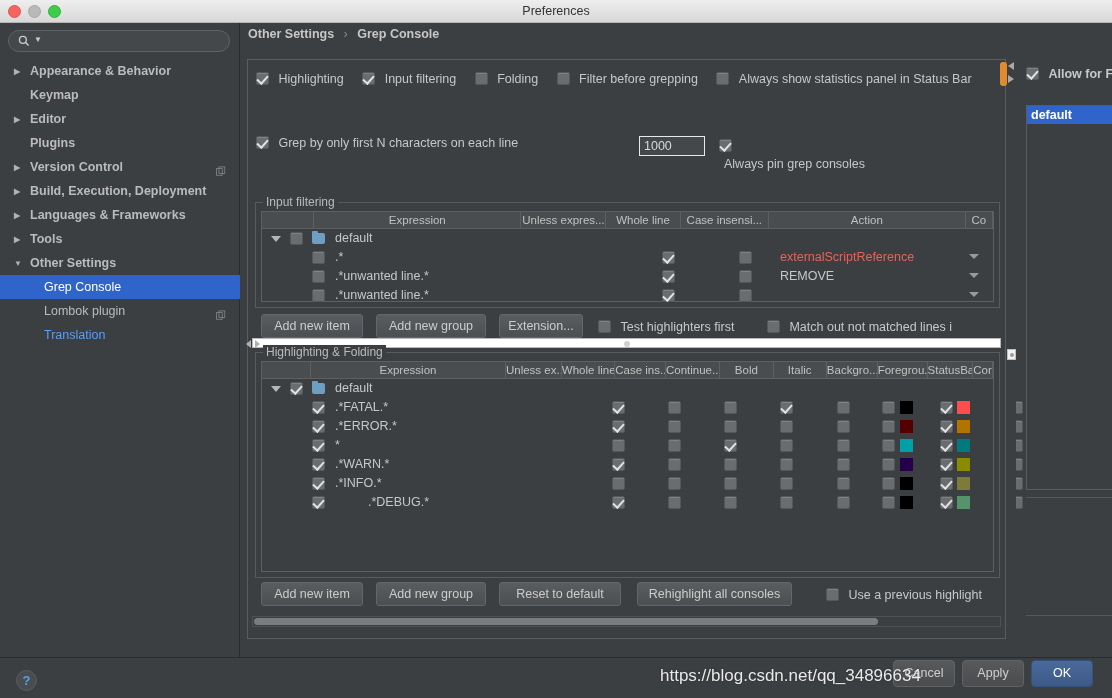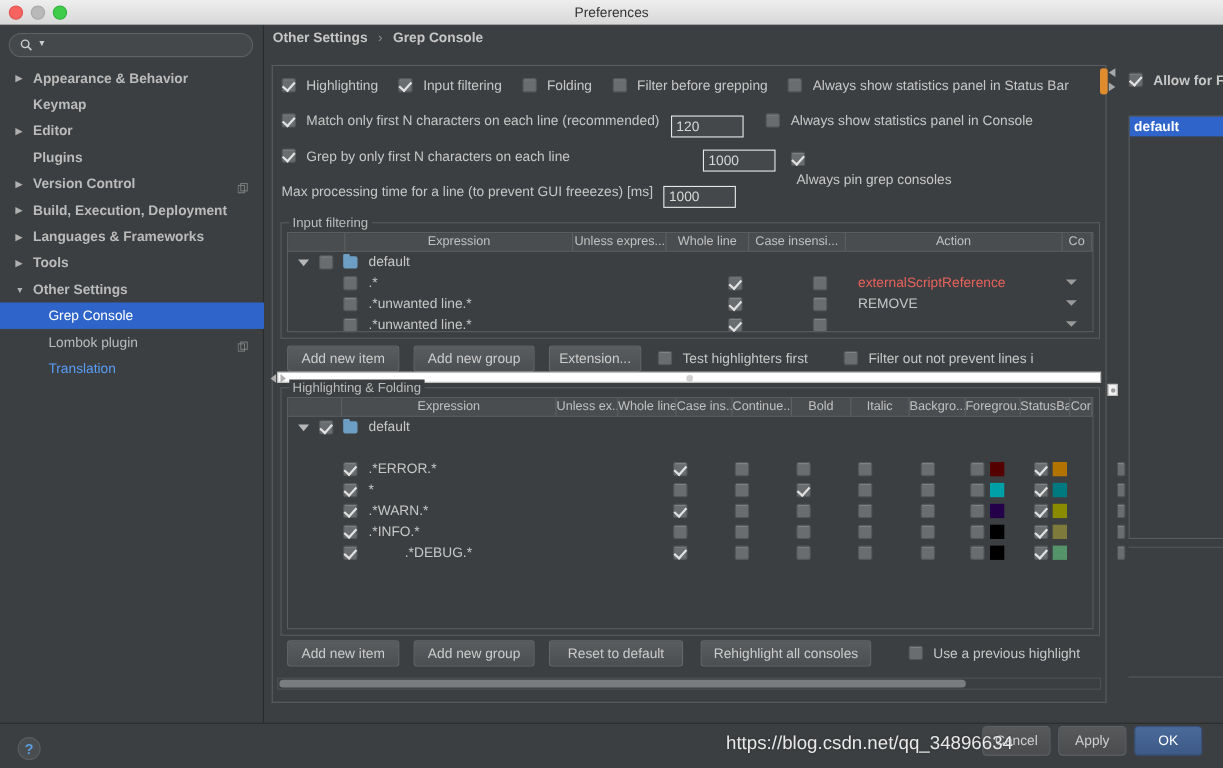--- a/index.html
+++ b/index.html
@@ -327,44 +327,31 @@
         <span style="margin-left:14px;">
           <span class="cb"></span>
           <span class="lbl">Filter before grepping</span>
         </span>
         <span style="margin-left:14px;">
           <span class="cb"></span>
           <span class="lbl">Always show statistics panel in Status Bar</span>
         </span>
       </div>
 
-      <div class="opt-row" style="left:8px; top:41px;">
-        <span class="cb checked"></span>
-        <span class="lbl">Match only first N characters on each line (recommended)</span>
-        <span class="numfield" style="width:66px;margin-left:6px;">120</span>
-        <span style="margin-left:16px;">
-          <span class="cb"></span>
-          <span class="lbl">Always show statistics panel in Console</span>
-        </span>
-      </div>
 
       <div class="opt-row" style="left:8px; top:73px;">
         <span class="cb checked"></span>
         <span class="lbl">Grep by only first N characters on each line</span>
         <span class="numfield" style="width:66px;position:absolute;left:383px;top:3px;">1000</span>
         <span style="position:absolute;left:463px;top:3px;">
           <span class="cb checked"></span>
           <span class="lbl">Always pin grep consoles</span>
         </span>
       </div>
 
-      <div class="opt-row" style="left:8px; top:105px;">
-        <span class="lbl" style="margin-left:0;">Max processing time for a line (to prevent GUI freeezes) [ms]</span>
-        <span class="numfield" style="width:66px;margin-left:5px;">1000</span>
-      </div>
 
       <div class="group" style="left:7px; top:142px; width:745px; height:106px;">
         <div class="group-title">Input filtering</div>
 
         <div style="position:absolute;left:5px;top:8px;right:5px;bottom:5px;border:1px solid #5d6062;background:#3c3f41;">
           <div class="tbl-head" id="if-head">
               <div class="th" style="width: 57px;"></div>
               <div class="th" style="width: 227px;">Expression</div>
               <div class="th" style="width: 93px;">Unless expres...</div>
               <div class="th" style="width: 81px;">Whole line</div>
@@ -409,21 +396,21 @@
       <div>
         <div class="btn" style="left:13px; top:254px; width:102px;">Add new item</div>
         <div class="btn" style="left:128px; top:254px; width:110px;">Add new group</div>
         <div class="btn" style="left:251px; top:254px; width:84px;">Extension...</div>
         <span style="position:absolute;left:350px;top:257px;">
           <span class="cb"></span>
           <span class="lbl">Test highlighters first</span>
         </span>
         <span style="position:absolute;left:519px;top:257px;">
           <span class="cb"></span>
-          <span class="lbl">Filter out not prevent lines i</span>
+          <span class="lbl">Match out not matched lines i</span>
         </span>
       </div>
 
       <div class="hsplit" style="left:4px; top:278px; width:749px;">
         <div class="knob"></div>
       </div>
       <div class="spl-arrow-l" style="left:-2px; top:280px;"></div>
       <div class="spl-arrow-r" style="left:7px; top:280px;"></div>
 
       <div class="group" style="left:7px; top:292px; width:745px; height:226px;">
@@ -443,20 +430,34 @@
               <div class="th" style="width: 53px;">StatusBa...</div>
               <div class="th" style="width: 23px;">Cor</div>
             </div>
           <div class="tbl-body" id="hl-body">
               <div class="trow" style="top: 0px;">
                 <span class="tri" style="left: 9px;"></span>
                 <span class="cell-cb cb checked" style="left: 28px; top: 3px;"></span>
                 <span class="folder-icon" style="left: 50px;"></span>
                 <span class="cell-expr" style="left: 73px;">default</span>
               </div>
+              <div class="trow" style="top: 19px;">
+                <span class="cell-cb cb checked" style="left: 50px; top: 3px;"></span>
+                <span class="cell-expr" style="left: 73px;">.*FATAL.*</span>
+                <span class="cell-cb cb checked" style="left: 350px; top: 3px;"></span>
+                <span class="cell-cb cb" style="left: 406px; top: 3px;"></span>
+                <span class="cell-cb cb" style="left: 462px; top: 3px;"></span>
+                <span class="cell-cb cb checked" style="left: 518px; top: 3px;"></span>
+                <span class="cell-cb cb" style="left: 575px; top: 3px;"></span>
+                <span class="cell-cb cb" style="left: 620px; top: 3px;"></span>
+                <span class="swatch" style="left: 638px; background: rgb(0, 0, 0);"></span>
+                <span class="cell-cb cb checked" style="left: 678px; top: 3px;"></span>
+                <span class="swatch" style="left: 695px; background: rgb(255, 77, 77);"></span>
+                <span class="cell-cb cb" style="left: 748px; top: 3px;"></span>
+              </div>
               <div class="trow" style="top: 38px;">
                 <span class="cell-cb cb checked" style="left: 50px; top: 3px;"></span>
                 <span class="cell-expr" style="left: 73px;">.*ERROR.*</span>
                 <span class="cell-cb cb checked" style="left: 350px; top: 3px;"></span>
                 <span class="cell-cb cb" style="left: 406px; top: 3px;"></span>
                 <span class="cell-cb cb" style="left: 462px; top: 3px;"></span>
                 <span class="cell-cb cb" style="left: 518px; top: 3px;"></span>
                 <span class="cell-cb cb" style="left: 575px; top: 3px;"></span>
                 <span class="cell-cb cb" style="left: 620px; top: 3px;"></span>
                 <span class="swatch" style="left: 638px; background: rgb(85, 0, 0);"></span>

